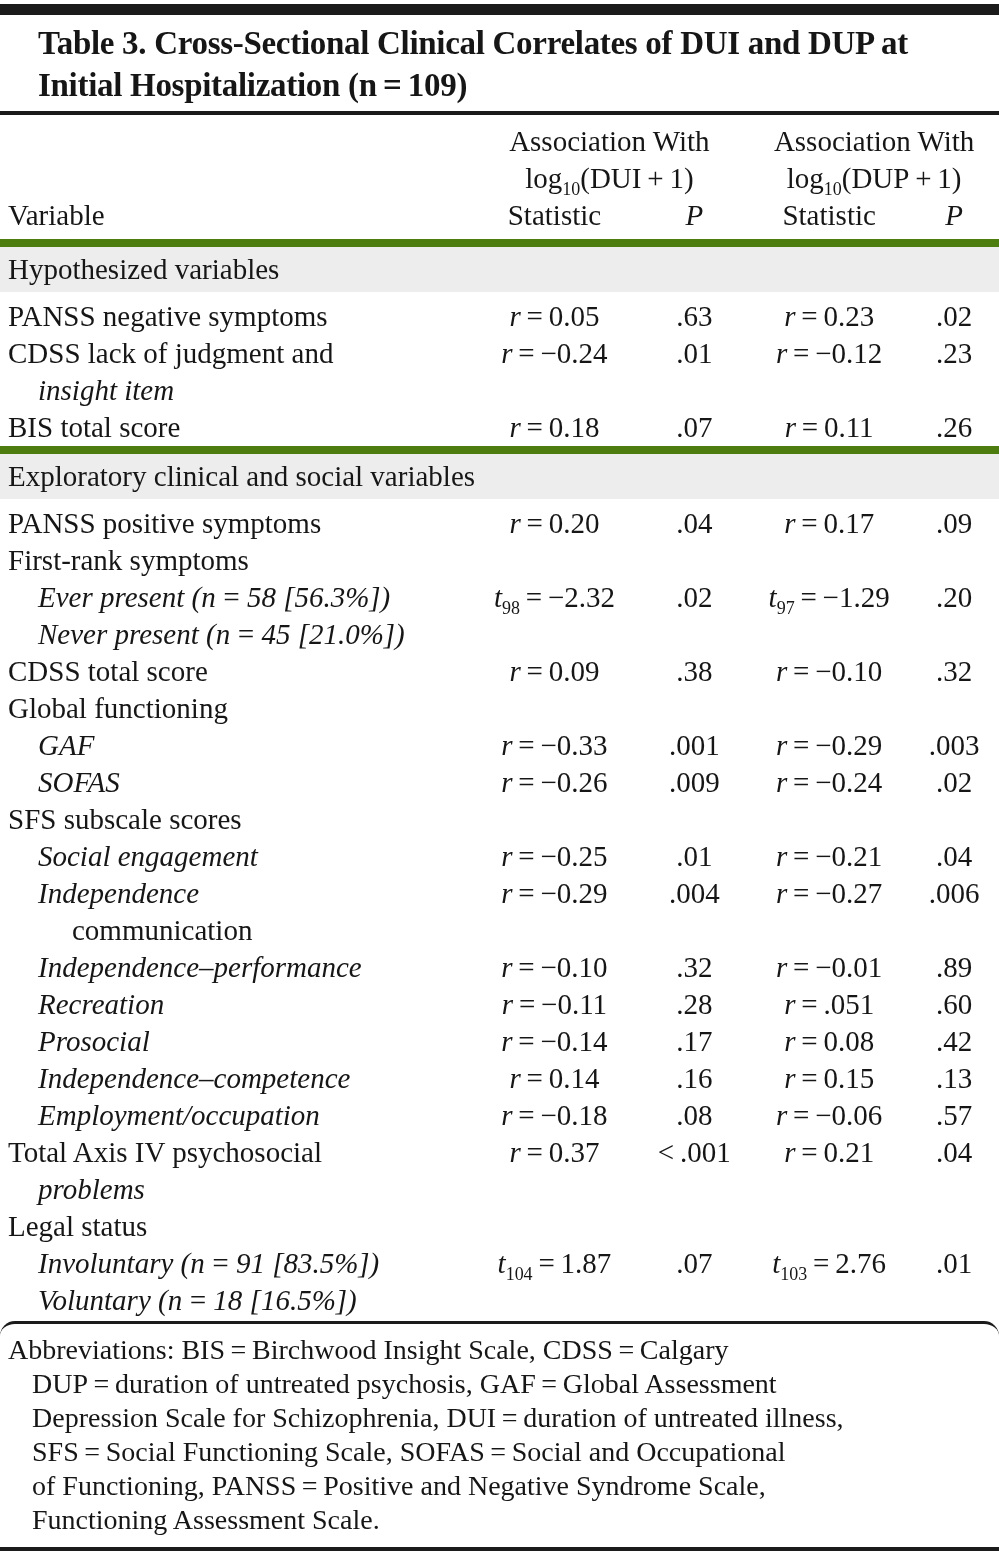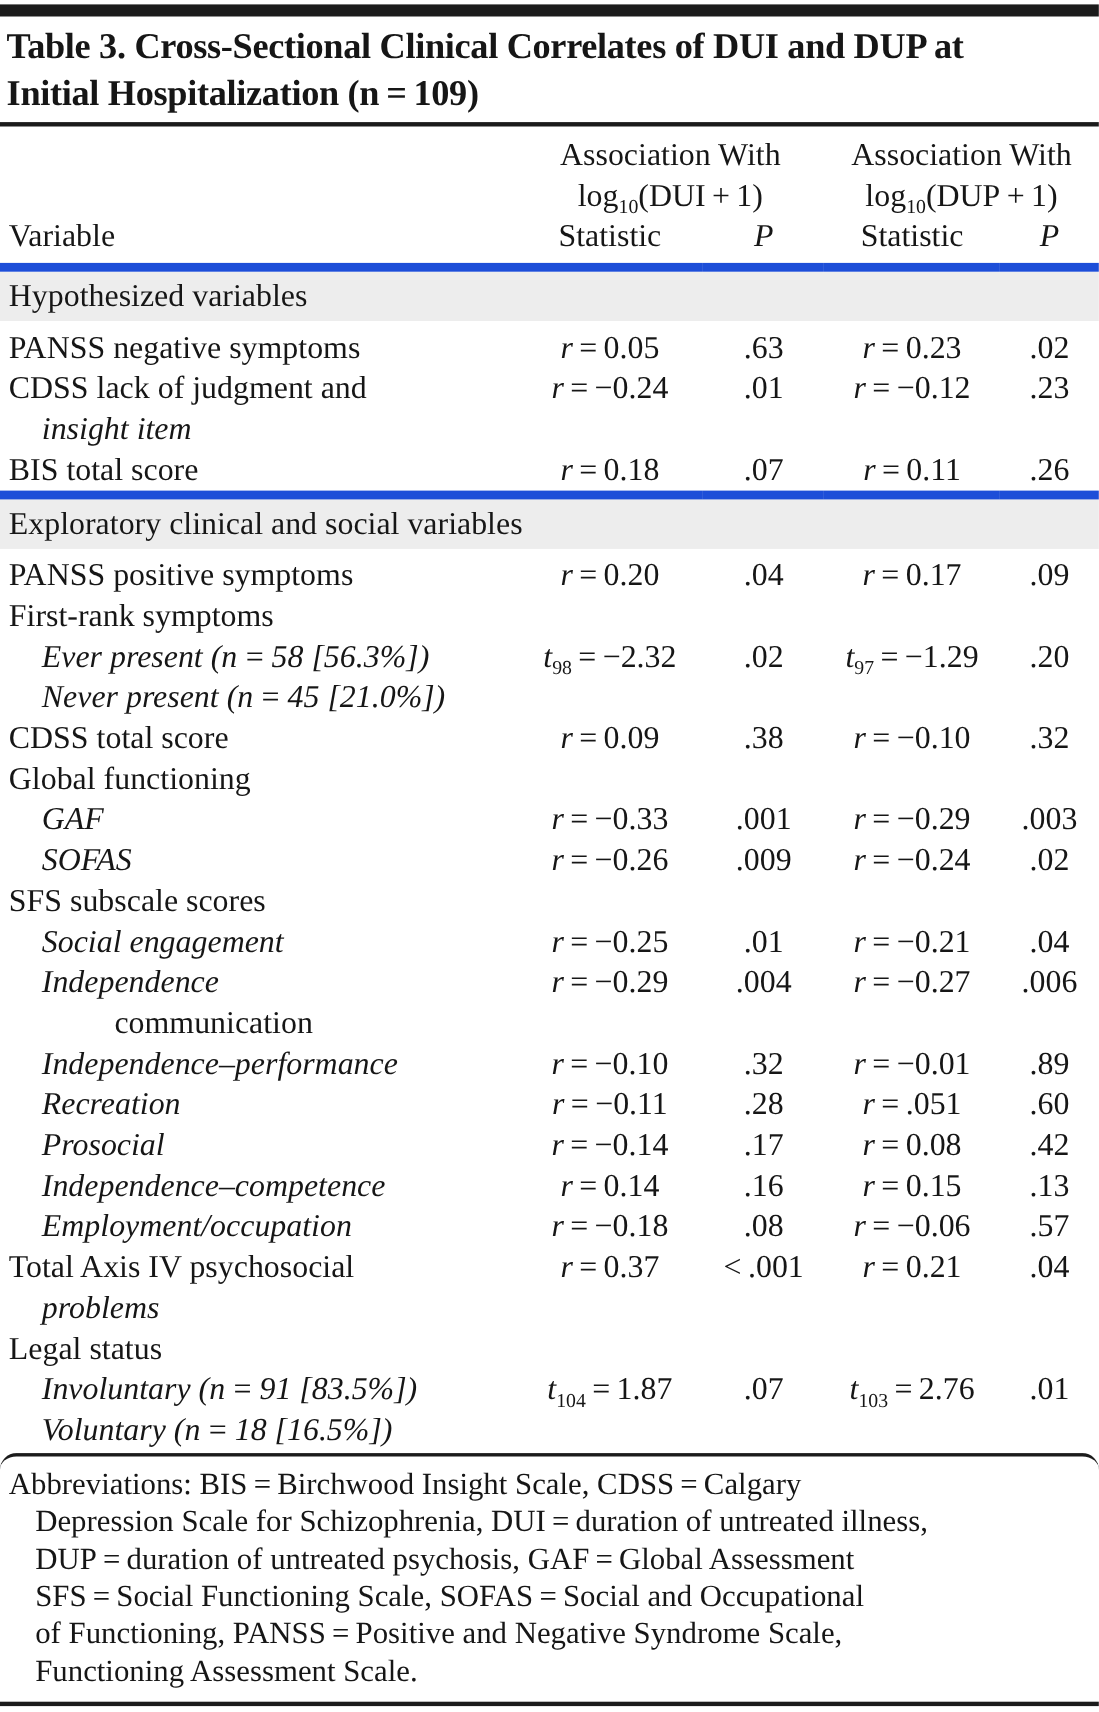--- a/index.html
+++ b/index.html
@@ -11,46 +11,46 @@
   }
   .page { width: 999px; height: 1556px; background: #ffffff; position: relative; }
 
   .topbar { height: 11px; background: #1b1b1b; margin-top: 4px; }
   .bottombar { height: 4px; background: #1b1b1b; }
 
   .title {
     font-size: 33px; font-weight: bold; line-height: 42px;
     padding: 7px 6px 5px 6px; letter-spacing: -0.3px;
   }
-  .title div { white-space: nowrap; }
+  .title div { white-space: nowrap; margin-left: 32px; }
 
   .rule-title { height: 4px; background: #1b1b1b; }
 
   table { width: 100%; border-collapse: collapse; table-layout: fixed; font-size: 29px; }
   col.c-var { width: 47%; } col.c-s1 { width: 17%; } col.c-p1 { width: 11%; }
   col.c-s2 { width: 16%; } col.c-p2 { width: 9%; }
 
   thead th { font-weight: normal; vertical-align: bottom; }
   thead tr.group-row th { padding-top: 8px; }
   .group-head { text-align: center; line-height: 37px; }
   thead tr.sub-row th { border-bottom: 5px solid #000000; padding-bottom: 5px; line-height: 37px; }
   th.var-head { text-align: left; padding-left: 8px; }
   th.stat-head, td.stat { text-align: center; }
   th.p-head, td.p { text-align: center; font-style: italic; }
   td.p { font-style: normal; }
 
   tbody td { vertical-align: top; line-height: 37px; }
   tr.section td {
     background: #ededed; background-clip: padding-box;
-    border-top: 8px solid #1d4ed8; border-bottom: 6px solid #ffffff;
+    border-top: 8px solid #4d7c0f; border-bottom: 6px solid #ffffff;
     padding: 4px 0 4px 8px; line-height: 37px;
   }
   td.var .ind0 { padding-left: 8px; }
   td.var .ind1 { padding-left: 38px; font-style: italic; }
-  td.var .ind2 { padding-left: 104px; }
+  td.var .ind2 { padding-left: 72px; }
   .sym { font-style: italic; }
   sub { font-size: 0.62em; line-height: 0; }
 
   .footnote {
     border-top: 3px solid #1b1b1b; margin-top: 2px;
     padding: 9px 8px 10px 8px; font-size: 28px; line-height: 34px; border-radius: 15px;
   }
   .footnote .fn-cont { padding-left: 24px; }
 </style>
 </head>
@@ -310,22 +310,22 @@
           <td class="stat"></td>
           <td class="p"></td>
           <td class="stat"></td>
           <td class="p"></td>
         </tr>
       </tbody>
   </table>
 
   <div class="footnote">
       <div class="fn-first">Abbreviations: BIS = Birchwood Insight Scale, CDSS = Calgary</div>
+      <div class="fn-cont">DUP = duration of untreated psychosis, GAF = Global Assessment</div>
       <div class="fn-cont">Depression Scale for Schizophrenia, DUI = duration of untreated illness,</div>
-      <div class="fn-cont">DUP = duration of untreated psychosis, GAF = Global Assessment</div>
       <div class="fn-cont">SFS = Social Functioning Scale, SOFAS = Social and Occupational</div>
       <div class="fn-cont">of Functioning, PANSS = Positive and Negative Syndrome Scale,</div>
       <div class="fn-cont">Functioning Assessment Scale.</div>
     </div>
 
   <div class="bottombar"></div>
 
 </div>
 
 </body></html>

